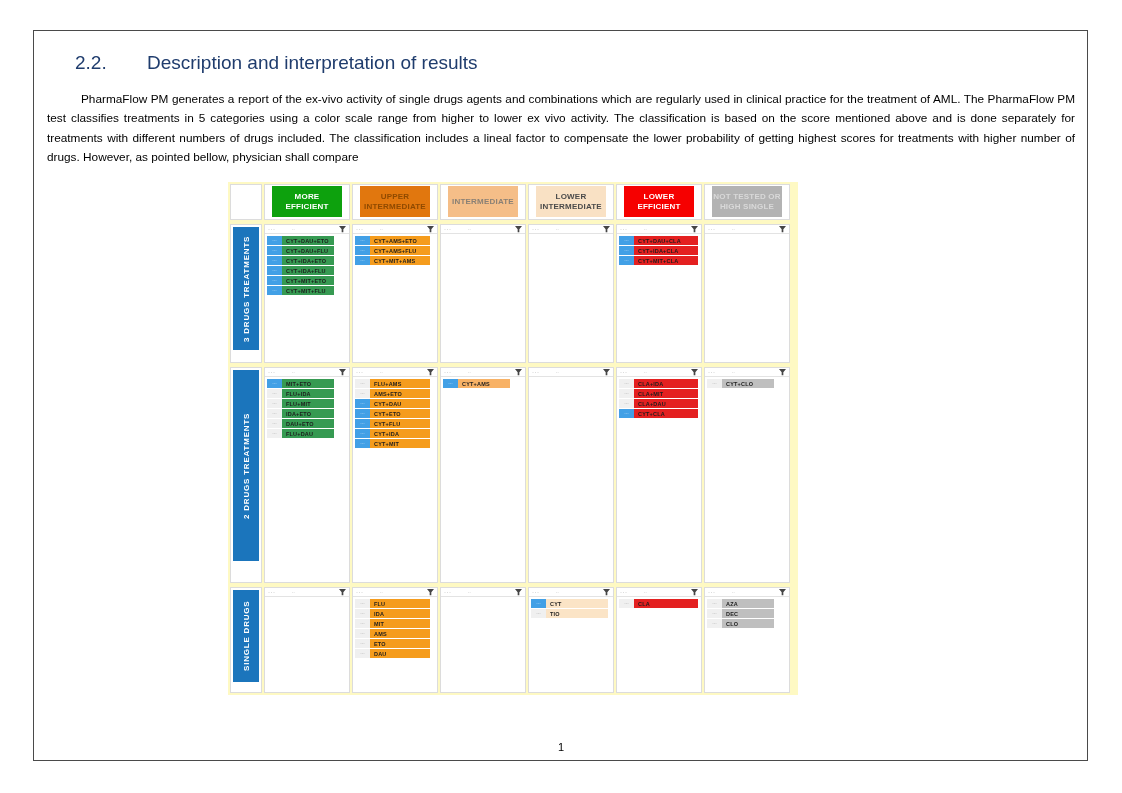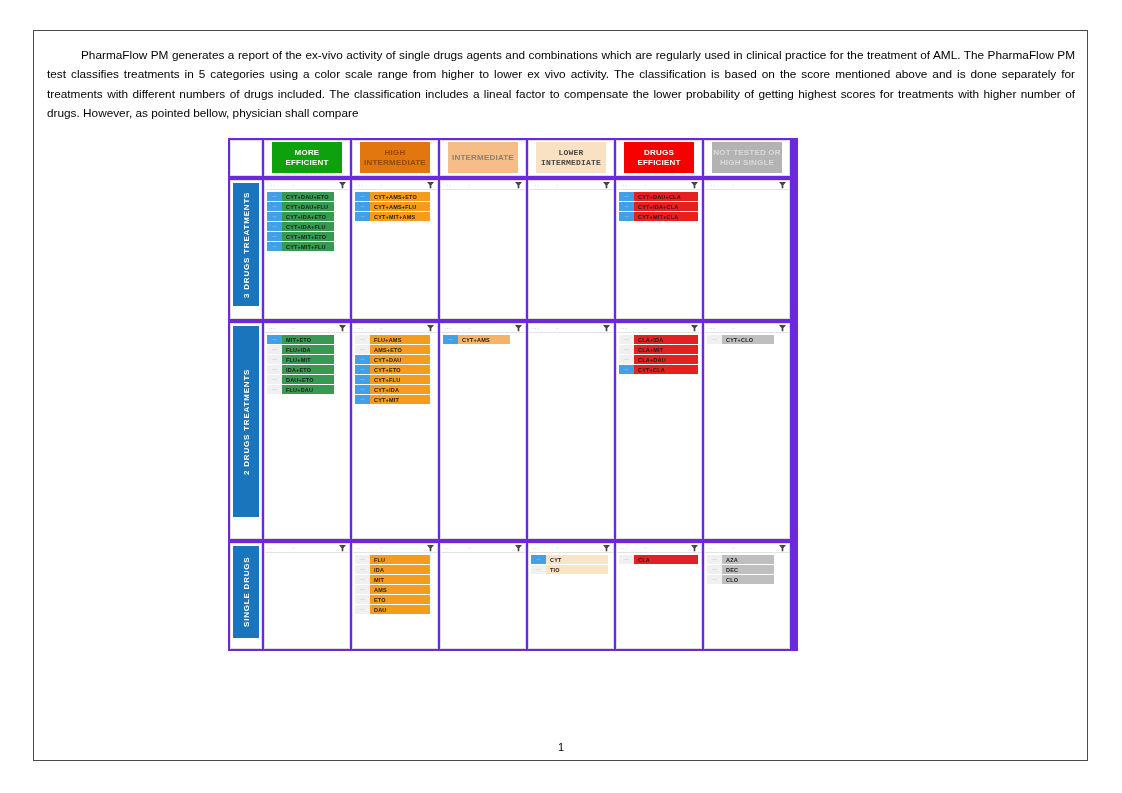--- a/index.html
+++ b/index.html
@@ -3,21 +3,21 @@
 <meta charset="utf-8">
 <style>
   html,body{margin:0;padding:0;background:#ffffff;}
   body{width:1122px;height:793px;position:relative;font-family:"Liberation Sans",sans-serif;color:#000;}
   .page-border{position:absolute;left:33px;top:30px;width:1055px;height:731px;border:1.5px solid #4a4a4a;background:#fff;box-sizing:border-box;}
   .content{position:absolute;left:47px;top:30px;width:1028px;}
   .heading{margin-top:22px;display:flex;align-items:baseline;color:#1f3c6d;font-size:19px;}
   .heading .num{margin-left:28px;width:72px;}
   .para{margin-top:16px;font-size:11.8px;line-height:1.64;text-align:justify;text-indent:34px;}
   
-  .figure{margin-left:181px;margin-top:15px;width:570px;background:#6d28d9;padding:2px;box-sizing:border-box;
+  .figure{margin-left:181px;margin-top:15px;width:570px;background:#fef9c3;padding:2px;box-sizing:border-box;
           display:grid;grid-template-columns:32px repeat(6,86px);grid-template-rows:36px 139px 216px 106px;
           column-gap:2px;row-gap:4px;}
   .panel{background:#ffffff;border:1px solid #dcdcdc;box-sizing:border-box;overflow:hidden;}
   .hdr-box{margin:1px 7px;height:31px;display:flex;align-items:center;justify-content:center;text-align:center;
            font-size:8px;font-weight:bold;line-height:1.25;letter-spacing:0.2px;}
   .rowlabel-cell{display:flex;justify-content:center;align-items:flex-start;}
   .rowlabel{width:26px;margin-top:2px;background:#1b75bc;color:#fff;display:flex;align-items:center;justify-content:center;
             writing-mode:vertical-rl;transform:rotate(180deg);font-size:8px;font-weight:bold;letter-spacing:0.8px;white-space:nowrap;}
   .r1 .rowlabel{height:123px;} .r2 .rowlabel{height:191px;} .r3 .rowlabel{height:92px;}
   .cell-hdr{height:9px;border-bottom:1px solid #e3e3e3;display:flex;align-items:center;padding:0 3px;box-sizing:border-box;}
@@ -34,37 +34,41 @@
   .col-lower .bar-label{width:62px;} .col-less .bar-label{width:64px;} .col-nottested .bar-label{width:52px;}
   .page-num{position:absolute;left:0;top:741px;width:1122px;text-align:center;font-size:11px;}
   .filter-svg{display:block;}
 </style>
 </head>
 <body>
 
 <div class="page-border"></div>
 
 <div class="content">
+  <div class="heading">
+    <span class="num">2.2.</span>
+    <span>Description and interpretation of results</span>
+  </div>
   <div class="para">PharmaFlow PM generates a report of the ex-vivo activity of single drugs agents and combinations which are regularly used in clinical practice for the treatment of AML. The PharmaFlow PM test classifies treatments in 5 categories using a color scale range from higher to lower ex vivo activity. The classification is based on the score mentioned above and is done separately for treatments with different numbers of drugs included. The classification includes a lineal factor to compensate the lower probability of getting highest scores for treatments with higher number of drugs. However, as pointed bellow, physician shall compare</div>
   <div class="figure" id="figure">
       <div class="panel"></div>
       <div class="panel">
         <div class="hdr-box" style="background: rgb(13, 161, 13); color: rgb(255, 255, 255);">MORE EFFICIENT</div>
       </div>
       <div class="panel">
-        <div class="hdr-box" style="background: rgb(225, 119, 14); color: rgb(143, 74, 0);">HIGH INTERMEDIATE</div>
+        <div class="hdr-box" style="background: rgb(225, 119, 14); color: rgb(143, 74, 0);">UPPER INTERMEDIATE</div>
       </div>
       <div class="panel">
         <div class="hdr-box" style="background: rgb(245, 190, 136); color: rgb(138, 128, 117);">INTERMEDIATE</div>
       </div>
       <div class="panel">
-        <div class="hdr-box" style="background: rgb(249, 225, 196); color: rgb(74, 74, 74); font-family: Liberation Mono, monospace;">LOWER INTERMEDIATE</div>
-      </div>
-      <div class="panel">
-        <div class="hdr-box" style="background: rgb(246, 0, 0); color: rgb(255, 255, 255);">DRUGS EFFICIENT</div>
+        <div class="hdr-box" style="background: rgb(249, 225, 196); color: rgb(74, 74, 74);">LOWER INTERMEDIATE</div>
+      </div>
+      <div class="panel">
+        <div class="hdr-box" style="background: rgb(246, 0, 0); color: rgb(255, 255, 255);">LOWER EFFICIENT</div>
       </div>
       <div class="panel">
         <div class="hdr-box" style="background: rgb(179, 179, 179); color: rgb(217, 217, 217);">NOT TESTED OR HIGH SINGLE</div>
       </div>
       <div class="panel rowlabel-cell r1">
         <div class="rowlabel">3 DRUGS TREATMENTS</div>
       </div>
       <div class="panel col-more">
         <div class="cell-hdr">
           <span class="dots">···</span>

